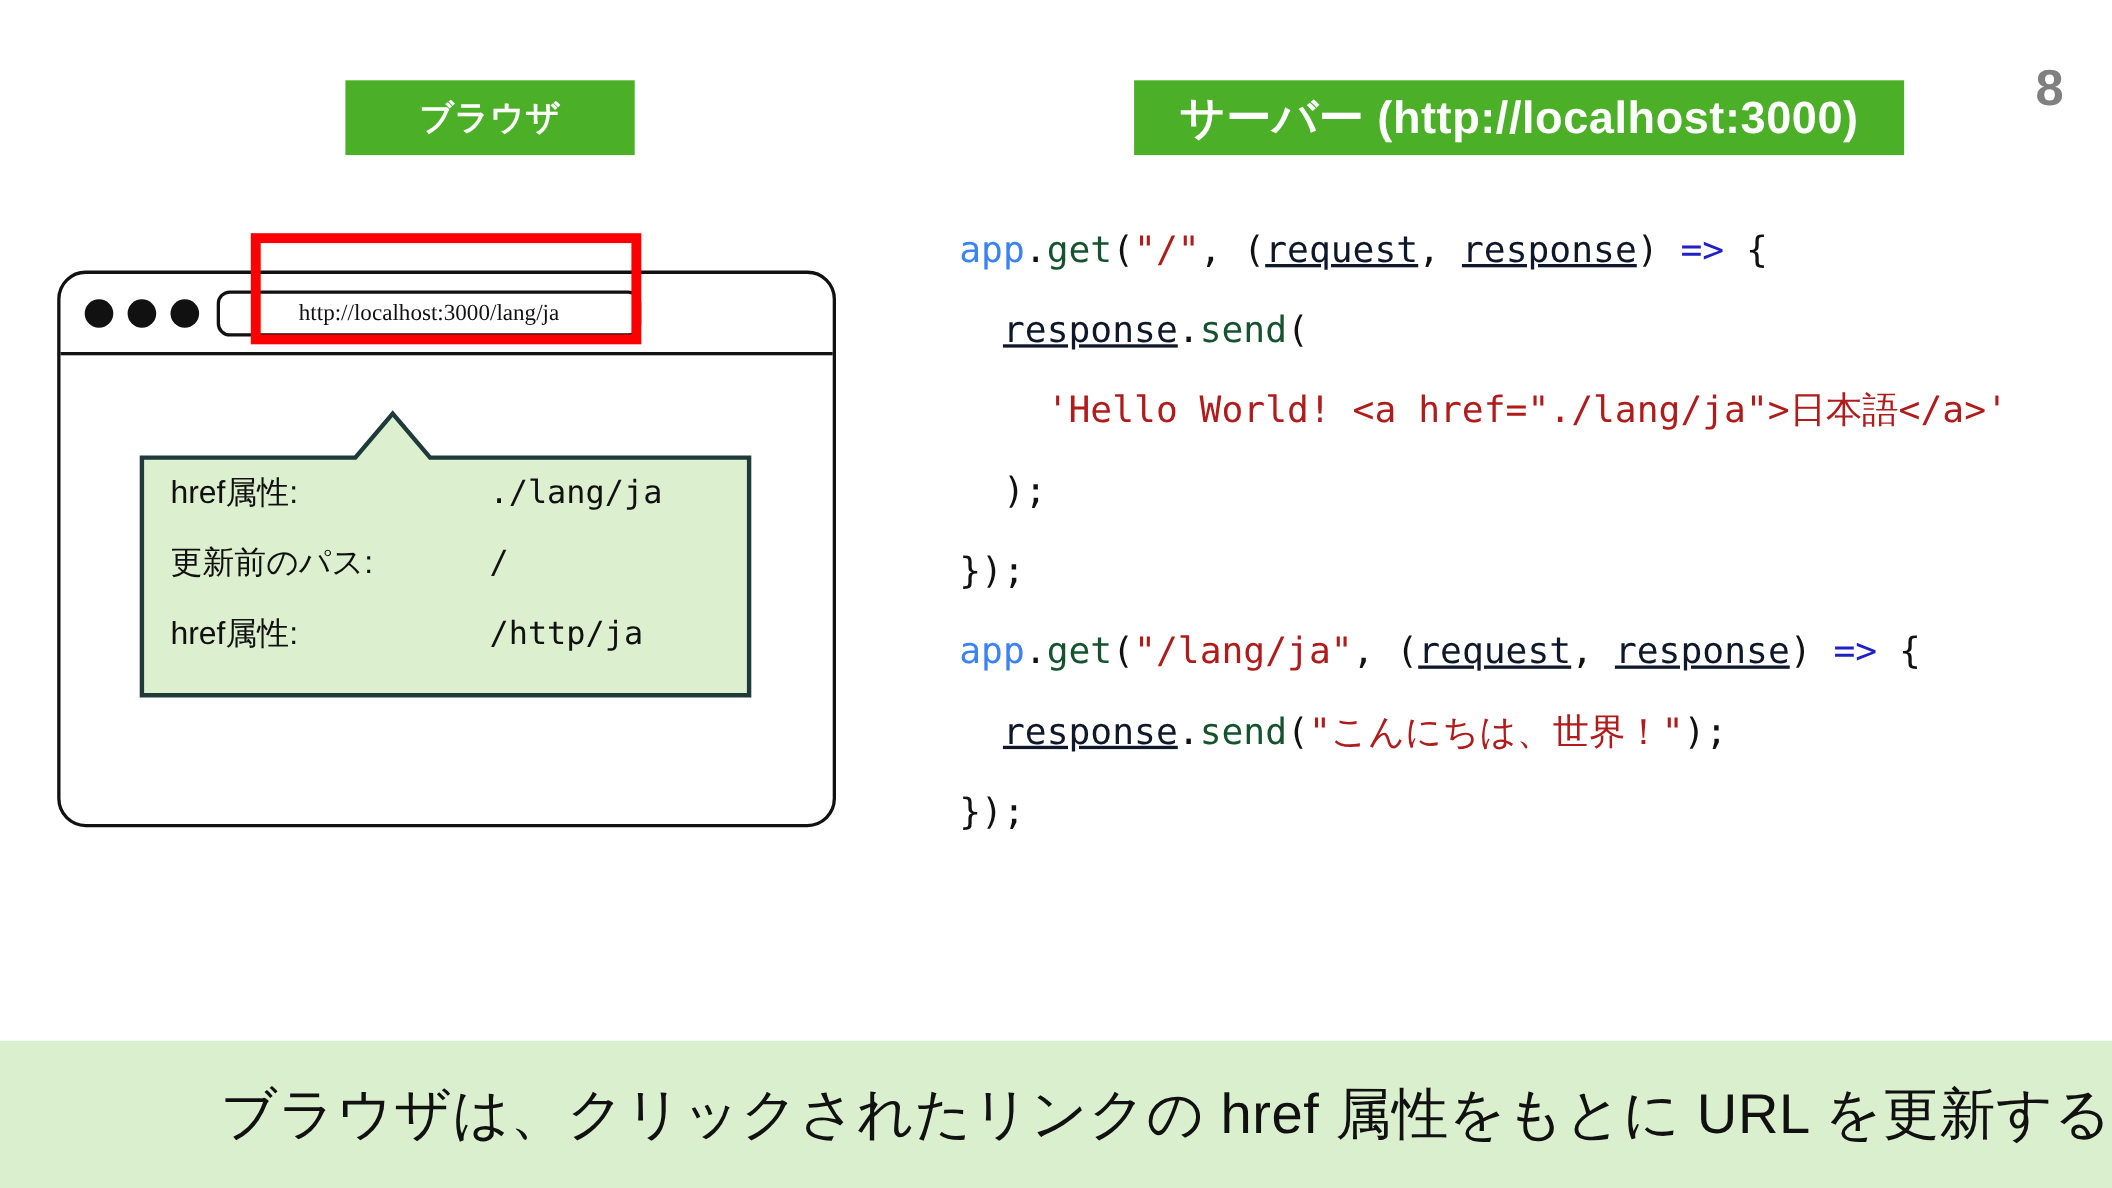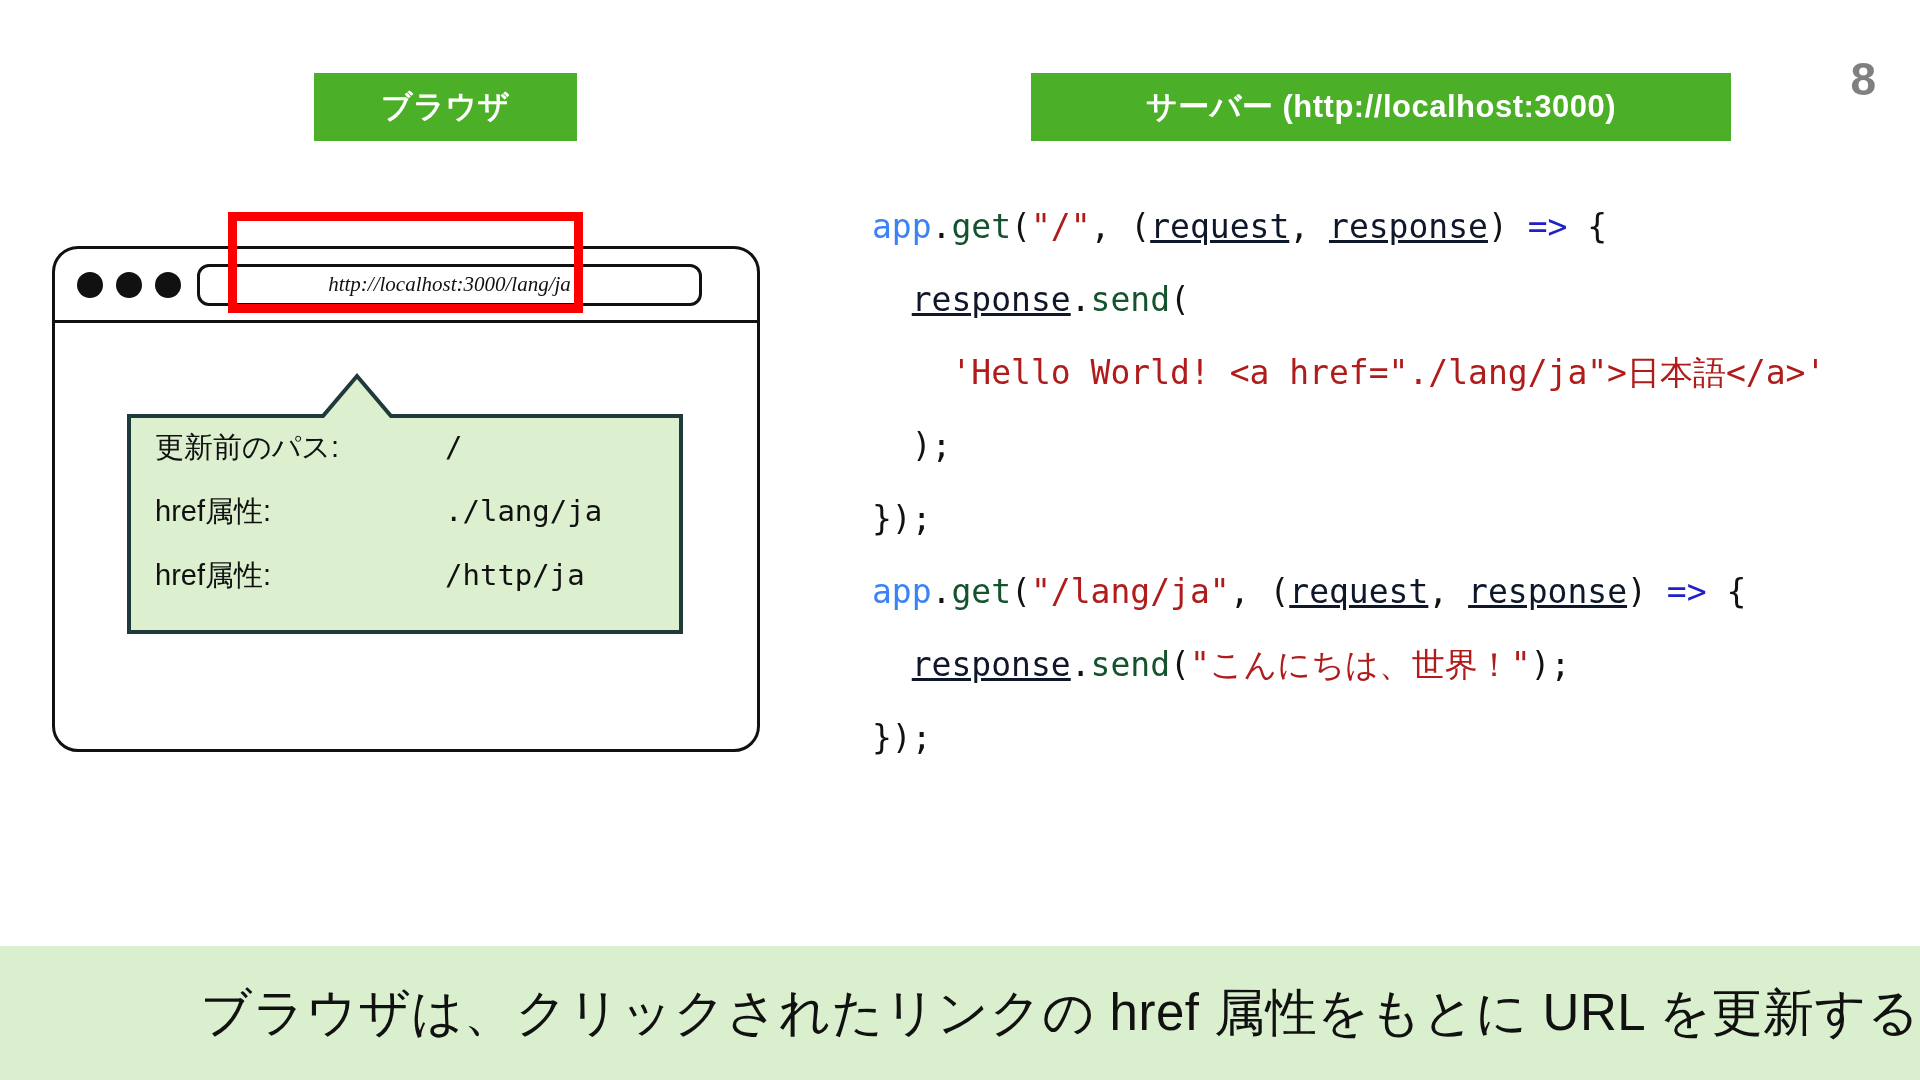--- a/index.html
+++ b/index.html
@@ -45,21 +45,21 @@
     width: 263px;
     height: 68px;
     font-size: 31px;
     margin-left: 42px;
   }
   .badge-server {
     left: 1031px;
     top: 73px;
     width: 700px;
     height: 68px;
-    font-size: 31px;
+    font-size: 41px;
   }
 
   
   .browser-window {
     position: absolute;
     left: 52px;
     top: 246px;
     width: 708px;
     height: 506px;
     border: 3px solid #111111;
@@ -81,30 +81,29 @@
     margin-left: 22px;
   }
   .dot {
     width: 26px;
     height: 26px;
     border-radius: 50%;
     background: #111111;
   }
   .urlbar {
     margin-left: 16px;
-    width: 505px;
+    width: 386px;
     height: 42px;
     border: 3px solid #111111;
     border-radius: 12px;
     box-sizing: border-box;
     display: flex;
     align-items: center;
     justify-content: center;
     background: #ffffff;
-    font-style: italic;
   }
   .urlbar-text {
     font-size: 21px;
     color: #111111;
     font-family: "Liberation Serif", "DejaVu Serif", serif;
     white-space: nowrap;
   }
 
   
   .url-highlight {
@@ -230,26 +229,26 @@
 </div>
 
 <div class="url-highlight"></div>
 
 <div class="callout">
   <svg class="callout-arrow" viewBox="0 0 556 262">
     <path d="M 2 44 L 196 44 L 230 4 L 264 44 L 554 44 L 554 260 L 2 260 Z" fill="#dcefcf" stroke="#1f3a3a" stroke-width="4" stroke-linejoin="miter"></path>
   </svg>
   <div class="callout-rows">
     <div class="callout-row">
+      <span class="callout-label">href属性:</span>
+      <span class="callout-value">./lang/ja</span>
+    </div>
+    <div class="callout-row">
       <span class="callout-label">更新前のパス:</span>
       <span class="callout-value">/</span>
-    </div>
-    <div class="callout-row">
-      <span class="callout-label">href属性:</span>
-      <span class="callout-value">./lang/ja</span>
     </div>
     <div class="callout-row">
       <span class="callout-label">href属性:</span>
       <span class="callout-value">/http/ja</span>
     </div>
   </div>
 </div>
 
 <div class="code-block"><div class="code-line"><span class="tok-obj">app</span><span class="tok-punct">.</span><span class="tok-fn">get</span><span class="tok-punct">(</span><span class="tok-str">"/"</span><span class="tok-punct">, (</span><span class="tok-param">request</span><span class="tok-punct">, </span><span class="tok-param">response</span><span class="tok-punct">) </span><span class="tok-arrow">=&gt;</span><span class="tok-punct"> {</span></div><div class="code-line"><span class="tok-punct">  </span><span class="tok-param">response</span><span class="tok-punct">.</span><span class="tok-fn">send</span><span class="tok-punct">(</span></div><div class="code-line"><span class="tok-punct">    </span><span class="tok-str">'Hello World! &lt;a href="./lang/ja"&gt;日本語&lt;/a&gt;'</span></div><div class="code-line"><span class="tok-punct">  );</span></div><div class="code-line"><span class="tok-punct">});</span></div><div class="code-line"><span class="tok-obj">app</span><span class="tok-punct">.</span><span class="tok-fn">get</span><span class="tok-punct">(</span><span class="tok-str">"/lang/ja"</span><span class="tok-punct">, (</span><span class="tok-param">request</span><span class="tok-punct">, </span><span class="tok-param">response</span><span class="tok-punct">) </span><span class="tok-arrow">=&gt;</span><span class="tok-punct"> {</span></div><div class="code-line"><span class="tok-punct">  </span><span class="tok-param">response</span><span class="tok-punct">.</span><span class="tok-fn">send</span><span class="tok-punct">(</span><span class="tok-str">"こんにちは、世界！"</span><span class="tok-punct">);</span></div><div class="code-line"><span class="tok-punct">});</span></div></div>
 

